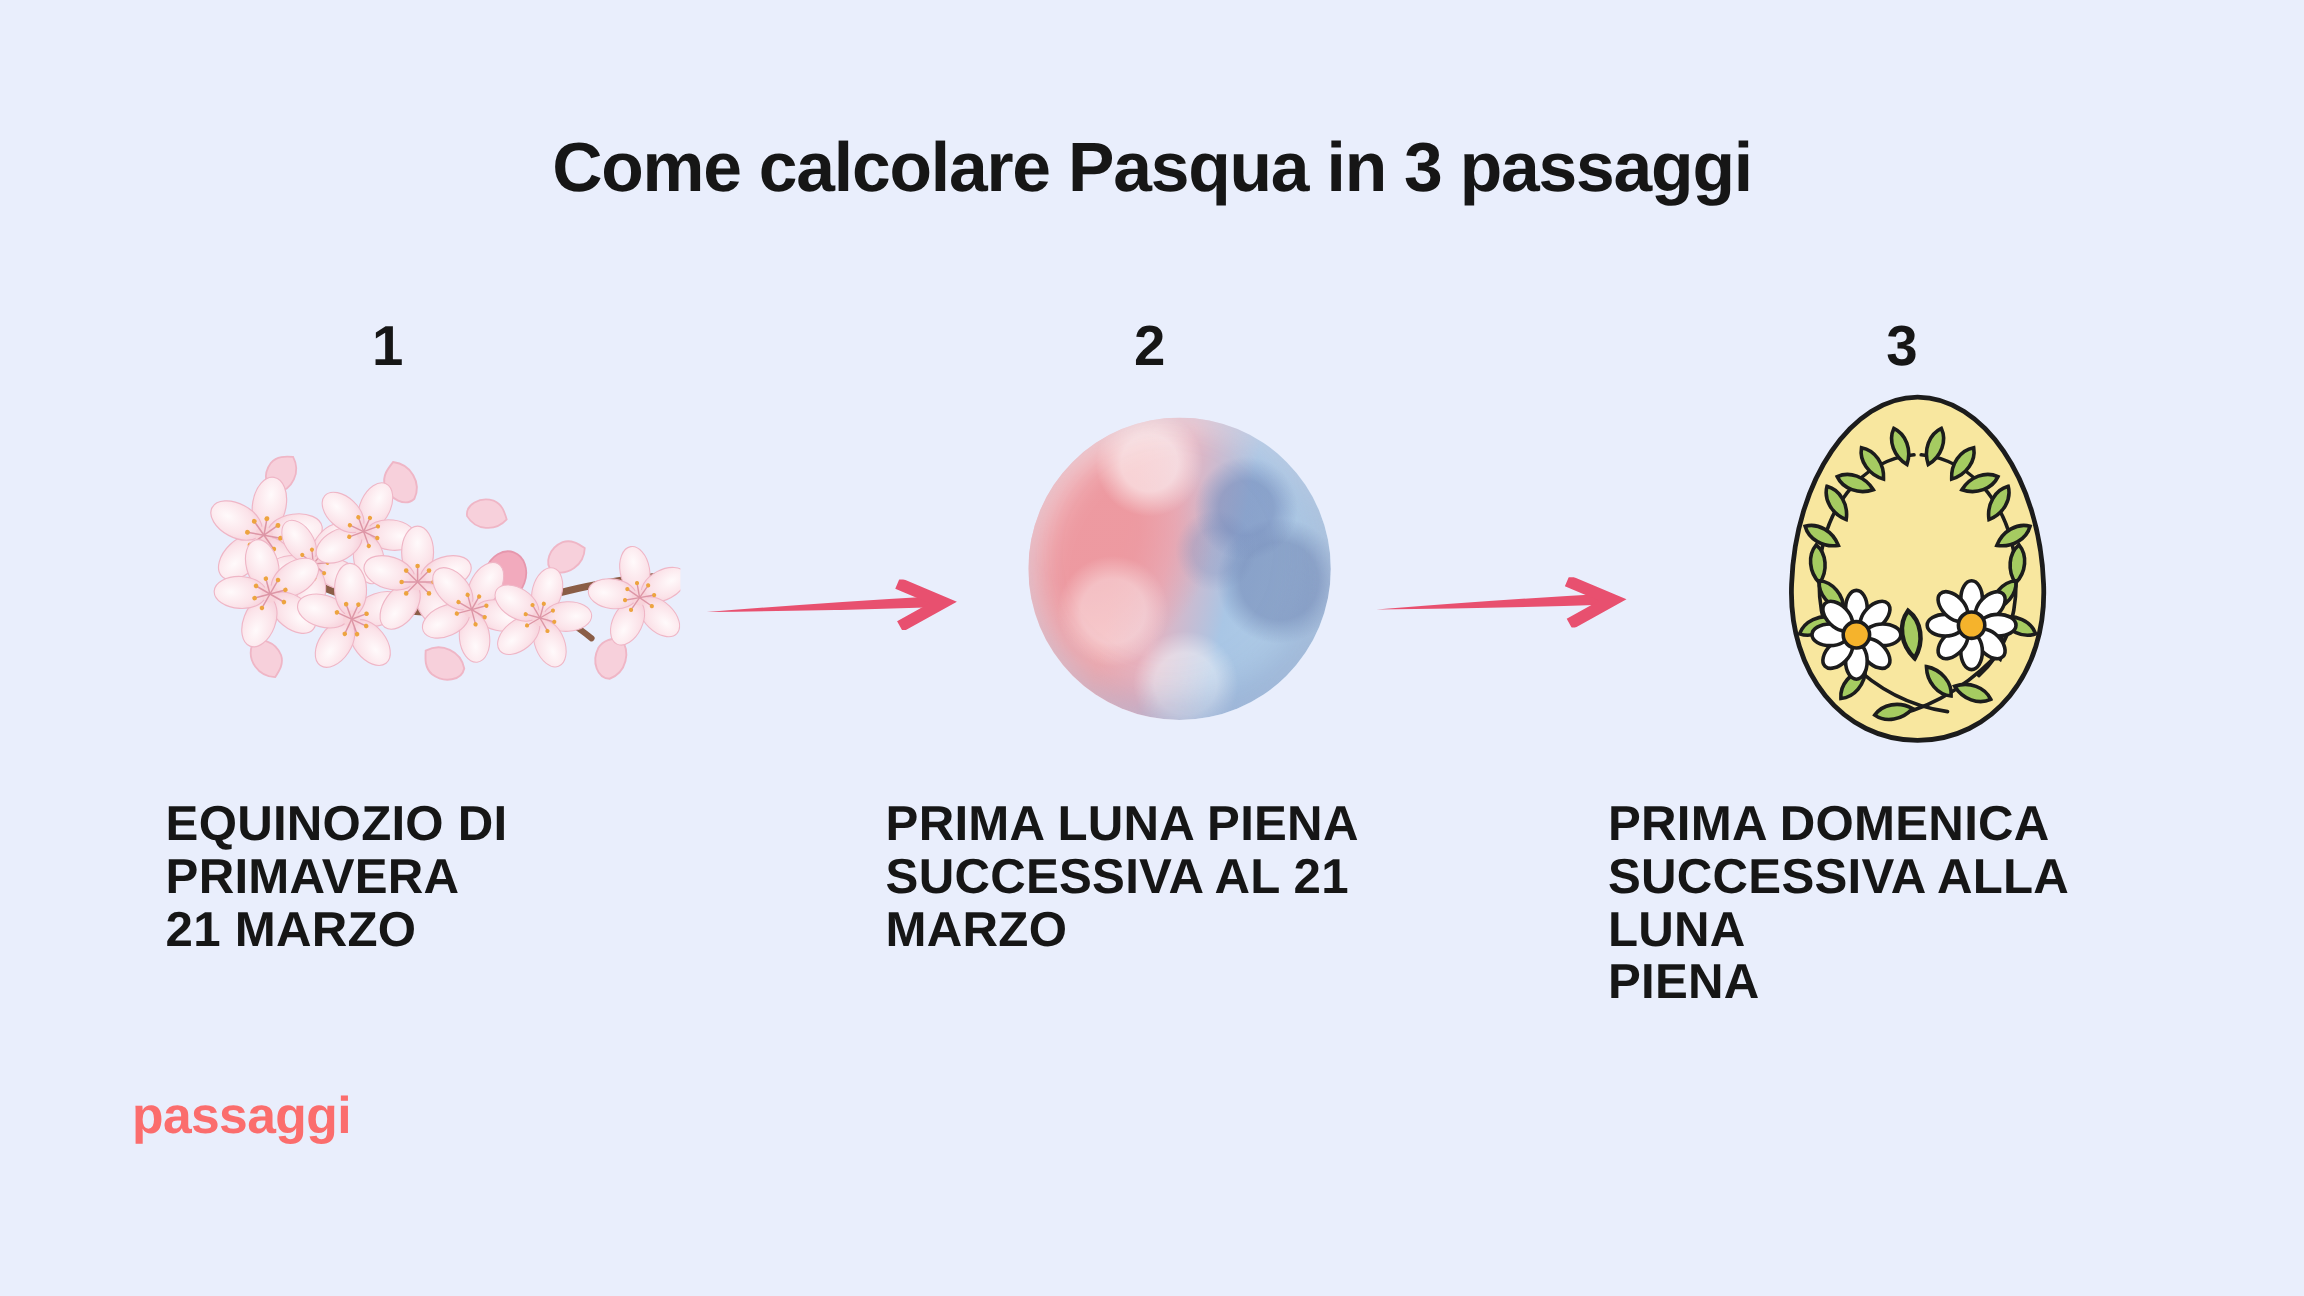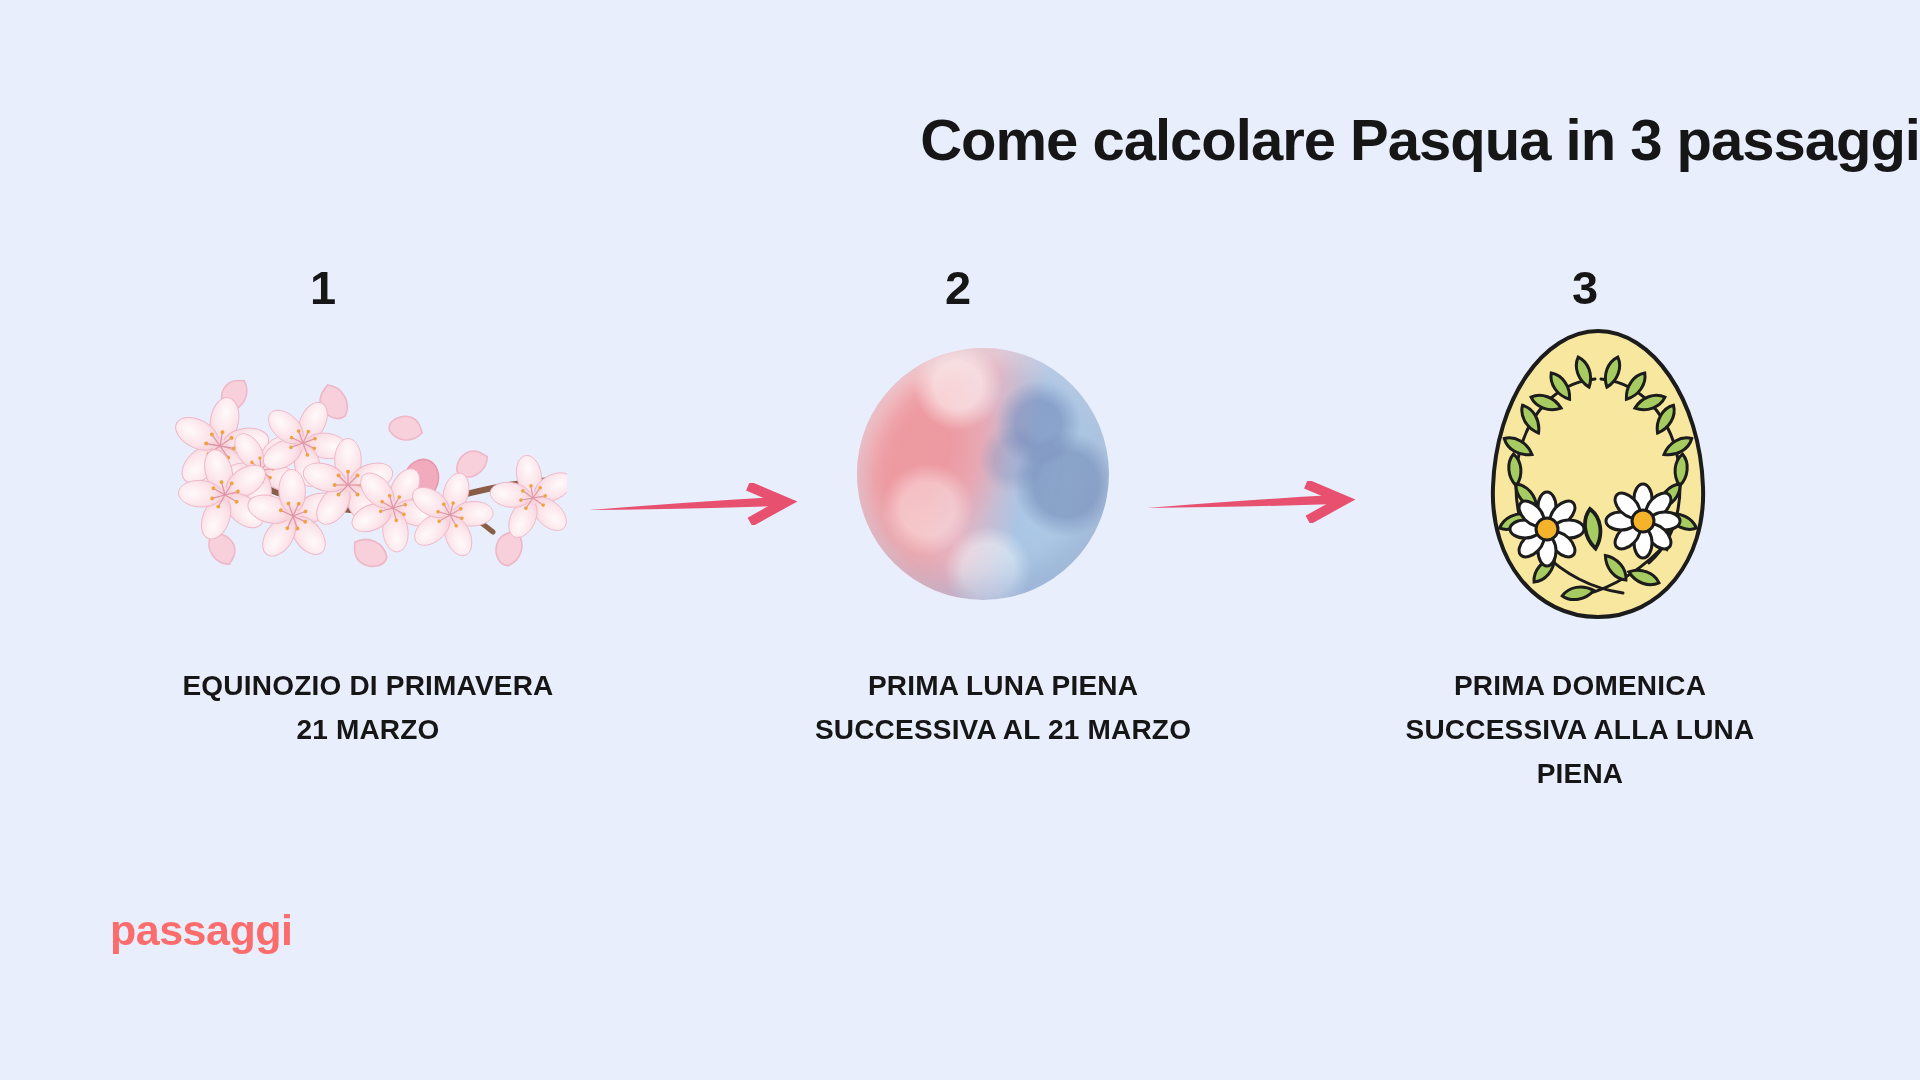--- a/index.html
+++ b/index.html
@@ -16,21 +16,21 @@
   html,body{width:1920px;height:1080px;overflow:hidden;}
   body{
     background:var(--bg);
     font-family:"Liberation Sans", sans-serif;
     color:var(--text);
   }
   .canvas{position:relative;width:1920px;height:1080px;}
 
   .title{
     position:absolute;left:0;right:0;top:106px;
-    text-align:right;
+    text-align:center;
     font-size:58px;font-weight:700;letter-spacing:-1px;
     color:var(--text);
   }
 
   .step-number{
     position:absolute;top:260px;width:120px;
     text-align:center;
     font-size:47px;font-weight:700;color:var(--text);
   }
   .n1{left:263px;}
@@ -53,26 +53,26 @@
       linear-gradient(102deg,#f2abaf 33%,#e6b3c0 46%,#a9c6e5 65%,#b9d5ea 100%);
     box-shadow: inset -10px -12px 34px rgba(115,135,185,.38), inset 8px 10px 26px rgba(255,255,255,.5);
   }
 
   .arrow{position:absolute;color:var(--arrow);}
   .a1{left:588px;top:483px;}
   .a2{left:1146px;top:481px;}
 
   .caption{
     position:absolute;top:664px;
-    text-align:center;white-space:pre-line;
-    font-size:28px;font-weight:700;letter-spacing:.2px;line-height:44px;
+    text-align:left;white-space:pre-line;
+    font-size:41px;font-weight:700;letter-spacing:.2px;line-height:44px;
     color:var(--text);
   }
   .c1{left:138px;width:460px;}
-  .c2{left:763px;width:480px;}
+  .c2{left:738px;width:480px;}
   .c3{left:1340px;width:480px;}
 
   .logo{
     position:absolute;left:110px;top:906px;
     font-size:43px;font-weight:800;letter-spacing:-.5px;
     color:var(--logo);
   }
 
   .egg-shell{fill:var(--egg-fill);stroke:var(--outline);stroke-width:4;}
   .leafy{fill:var(--leaf-green);stroke:var(--outline);stroke-width:3;}

